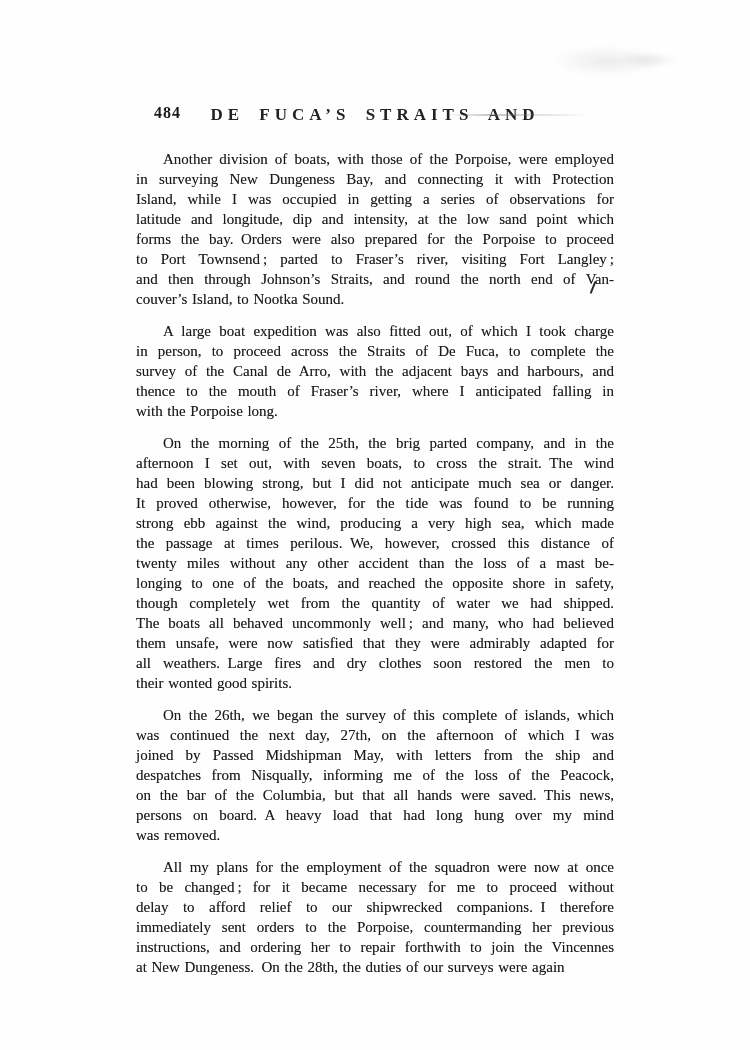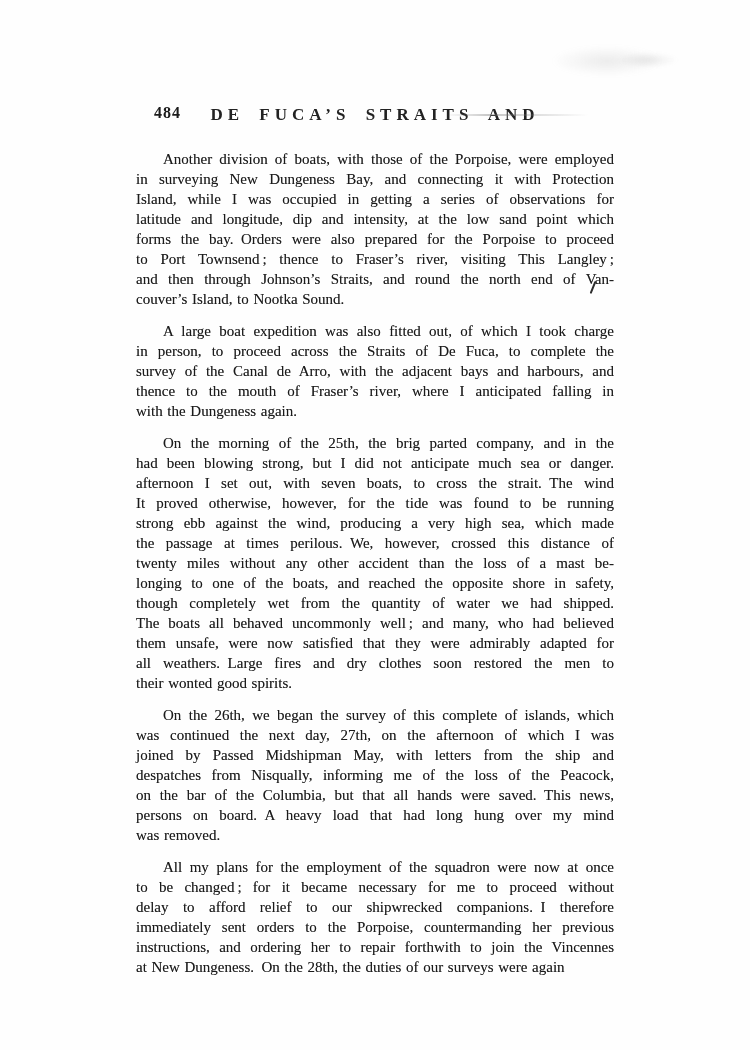--- a/index.html
+++ b/index.html
@@ -129,35 +129,35 @@
 
   <div class="artifact-strike"></div>
 
   <div class="page-text">
       <div class="paragraph">
         <div class="line indent">Another division of boats, with those of the Porpoise, were employed</div>
         <div class="line">in surveying New Dungeness Bay, and connecting it with Protection</div>
         <div class="line">Island, while I was occupied in getting a series of observations for</div>
         <div class="line">latitude and longitude, dip and intensity, at the low sand point which</div>
         <div class="line">forms the bay. Orders were also prepared for the Porpoise to proceed</div>
-        <div class="line">to Port Townsend ; thence to Fraser’s river, visiting This Langley ;</div>
+        <div class="line">to Port Townsend ; parted to Fraser’s river, visiting Fort Langley ;</div>
         <div class="line">and then through Johnson’s Straits, and round the north end of Van-</div>
         <div class="line last">couver’s Island, to Nootka Sound.</div>
       </div>
       <div class="paragraph">
         <div class="line indent">A large boat expedition was also fitted out, of which I took charge</div>
         <div class="line">in person, to proceed across the Straits of De Fuca, to complete the</div>
         <div class="line">survey of the Canal de Arro, with the adjacent bays and harbours, and</div>
         <div class="line">thence to the mouth of Fraser’s river, where I anticipated falling in</div>
-        <div class="line last">with the Dungeness again.</div>
+        <div class="line last">with the Porpoise long.</div>
       </div>
       <div class="paragraph">
         <div class="line indent">On the morning of the 25th, the brig parted company, and in the</div>
+        <div class="line">afternoon I set out, with seven boats, to cross the strait. The wind</div>
         <div class="line">had been blowing strong, but I did not anticipate much sea or danger.</div>
-        <div class="line">afternoon I set out, with seven boats, to cross the strait. The wind</div>
         <div class="line">It proved otherwise, however, for the tide was found to be running</div>
         <div class="line">strong ebb against the wind, producing a very high sea, which made</div>
         <div class="line">the passage at times perilous. We, however, crossed this distance of</div>
         <div class="line">twenty miles without any other accident than the loss of a mast be-</div>
         <div class="line">longing to one of the boats, and reached the opposite shore in safety,</div>
         <div class="line">though completely wet from the quantity of water we had shipped.</div>
         <div class="line">The boats all behaved uncommonly well ; and many, who had believed</div>
         <div class="line">them unsafe, were now satisfied that they were admirably adapted for</div>
         <div class="line">all weathers. Large fires and dry clothes soon restored the men to</div>
         <div class="line last">their wonted good spirits.</div>

